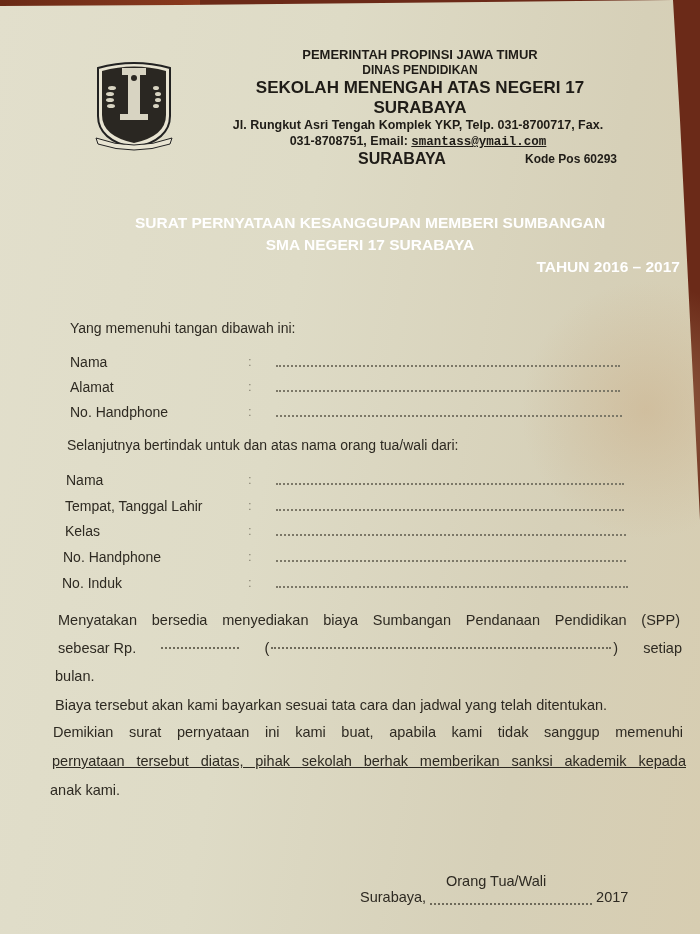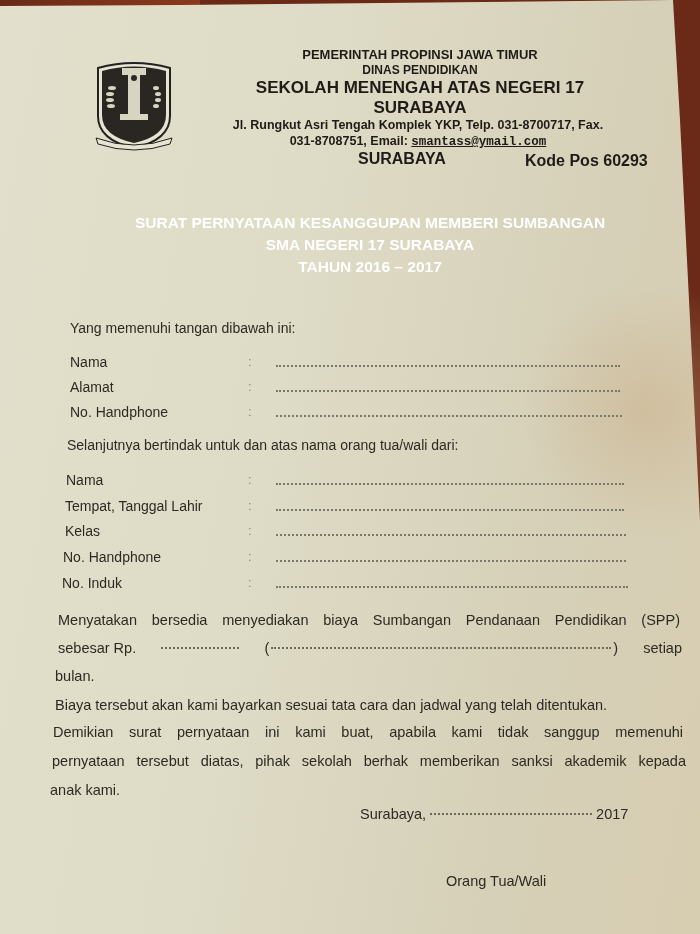--- a/index.html
+++ b/index.html
@@ -28,26 +28,26 @@
   }
   .hdr { position: absolute; left: 190px; width: 460px; text-align: center; font-weight: bold; color: #1f1c17; }
   .h1 { top: 47px; font-size: 13px; }
   .h2 { top: 63px; font-size: 12px; }
   .h3 { top: 78px; font-size: 17px; }
   .h4 { top: 98px; font-size: 17px; }
   .h5 { top: 118px; font-size: 12.5px; left: 178px; width: 480px; }
   .h6 { top: 134px; font-size: 12.5px; left: 178px; width: 480px; }
   .h6 .email { text-decoration: underline; font-family: Liberation Mono, monospace; }
   .h7 { position: absolute; top: 150px; left: 358px; font-size: 16px; font-weight: bold; color: #1f1c17; }
-  .h8 { position: absolute; top: 152px; left: 525px; font-size: 16px; font-weight: bold; color: #1f1c17; }
+  .h8 { position: absolute; top: 152px; left: 525px; font-size: 12px; font-weight: bold; color: #1f1c17; }
 
   .title { position: absolute; left: 60px; width: 620px; text-align: center; font-weight: bold; font-size: 15.5px; color: #ffffff; }
   .t1 { top: 214px; }
   .t2 { top: 236px; }
-  .t3 { top: 258px; }
+  .t3 { top: 258px; text-align: right; }
 
   .txt { position: absolute; font-size: 14px; color: #2e2a22; }
   .row { position: absolute; left: 0; width: 672px; height: 20px; }
   .row .lbl { position: absolute; font-size: 14px; color: #2e2a22; }
   .row .colon { position: absolute; left: 248px; font-size: 13px; color: #8a8675; }
   .row .dots {
     position: absolute; left: 276px; top: 11px; height: 0;
     border-bottom: 2px dotted #7c7868;
   }
   .para { position: absolute; font-size: 14.5px; color: #2e2a22; }
@@ -151,21 +151,21 @@
     <span class="inline-dots" style="width:340px; margin:0 2px;"></span>
     <span>)</span>
   </span>
   <span>setiap</span>
 </div>
 <div class="para" style="left:55px; top:668px;">bulan.</div>
 
 <div class="para" style="left:55px; top:697px;">Biaya tersebut akan kami bayarkan sesuai tata cara dan jadwal yang telah ditentukan.</div>
 
 <div class="para justify" style="left:53px; top:724px; width:630px;">Demikian surat pernyataan ini kami buat, apabila kami tidak sanggup memenuhi</div>
-<div class="para justify" style="left:52px; top:753px; width:634px;">pernyataan tersebut diatas, pihak sekolah berhak memberikan sanksi akademik kepada</div>
+<div class="para justify" style="left:52px; top:753px; width:634px;text-decoration:underline;">pernyataan tersebut diatas, pihak sekolah berhak memberikan sanksi akademik kepada</div>
 <div class="para" style="left:50px; top:782px;">anak kami.</div>
 
-<div class="para" style="left:360px; top:806px; display:flex; align-items:center;">
+<div class="para" style="left:360px; top:889px; display:flex; align-items:flex-end;">
   <span>Surabaya,</span>
   <span class="inline-dots" style="width:162px; margin:0 4px;"></span>
   <span>2017</span>
 </div>
 <div class="para" style="left:446px; top:873px;">Orang Tua/Wali</div>
 
 </body></html>

